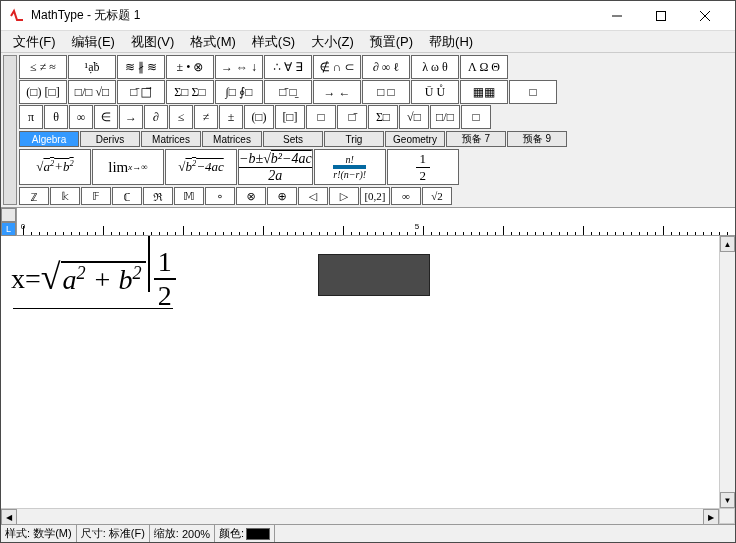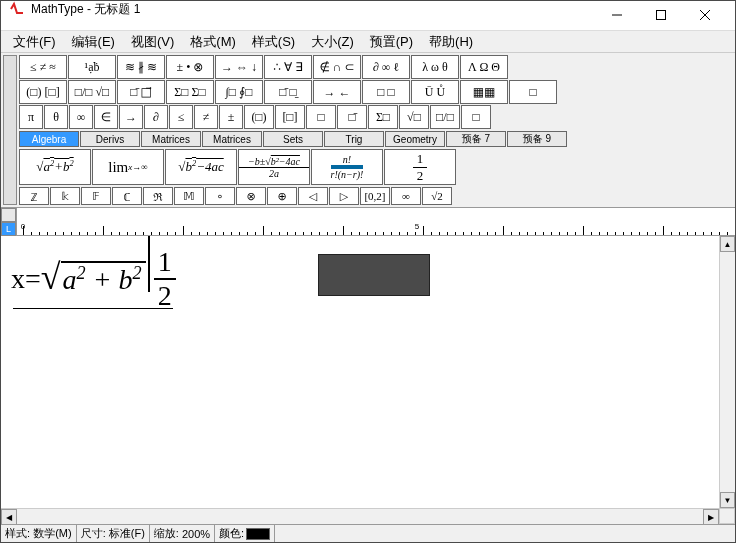--- a/index.html
+++ b/index.html
@@ -1,18 +1,18 @@
 <!DOCTYPE html>
 <html><head>
 <meta charset="utf-8">
 <style>
   * { box-sizing: border-box; margin: 0; padding: 0; }
   body { font-family: "Microsoft YaHei", Arial, sans-serif; font-size: 12px; background: #fff; width: 736px; height: 543px; overflow: hidden; border: 1px solid #4a4a4a; display: flex; flex-direction: column; }
   
-  .titlebar { height: 30px; display: flex; padding: 0 8px; background: #fff; border-bottom: 1px solid #ddd; }
+  .titlebar { height: 30px; display: flex; align-items: center; padding: 0 8px; background: #fff; border-bottom: 1px solid #ddd; }
   .titlebar .logo { width: 16px; height: 16px; margin-right: 6px; }
   .titlebar .title { flex: 1; font-size: 12px; color: #000; }
   .winbtns { display: flex; gap: 0; }
   .winbtn { width: 44px; height: 28px; display: flex; align-items: center; justify-content: center; cursor: pointer; }
   
   .menubar { height: 22px; display: flex; align-items: center; padding: 0 4px; background: #f0f0f0; border-bottom: 1px solid #ccc; }
   .menuitem { padding: 2px 8px; cursor: pointer; font-size: 13px; }
   
   .palette-area { background: #f0f0f0; padding: 2px; display: flex; border-bottom: 1px solid #999; }
   .palette-left { width: 14px; border: 1px solid #888; background: #e0e0e0; margin-right: 2px; }
@@ -168,21 +168,21 @@
       <div class="tab">预备 7</div>
       <div class="tab">预备 9</div>
     </div>
     <div class="bigbtns">
       <div class="bigbtn">√<span style="text-decoration:overline;font-style:italic">a<sup>2</sup>+b<sup>2</sup></span></div>
       <div class="bigbtn" style="flex-direction:row;font-style:normal">
           <span style="font-size:15px">lim</span>
           <span style="font-size:9px;font-style:italic">x→∞</span>
         </div>
       <div class="bigbtn">√<span style="text-decoration:overline;font-style:italic">b<sup>2</sup>−4ac</span></div>
-      <div class="bigbtn" style="flex-direction:column;font-size:10px">
+      <div class="bigbtn" style="flex-direction:column;font-size:14px">
           <span style="font-style:italic">−b±√<span style="text-decoration:overline">b²−4ac</span></span>
           <span style="border-top:1px solid #000;width:100%;text-align:center;font-style:italic">2a</span>
         </div>
       <div class="bigbtn" style="flex-direction:column;font-size:10px">
           <span style="font-style:italic">n!</span>
           <span style="border-top:4px solid #0369a1;font-style:italic">r!(n−r)!</span>
         </div>
       <div class="bigbtn" style="flex-direction:column;font-style:normal">
           <span>1</span>
           <span style="border-top:1px solid #000;width:14px;text-align:center">2</span>

